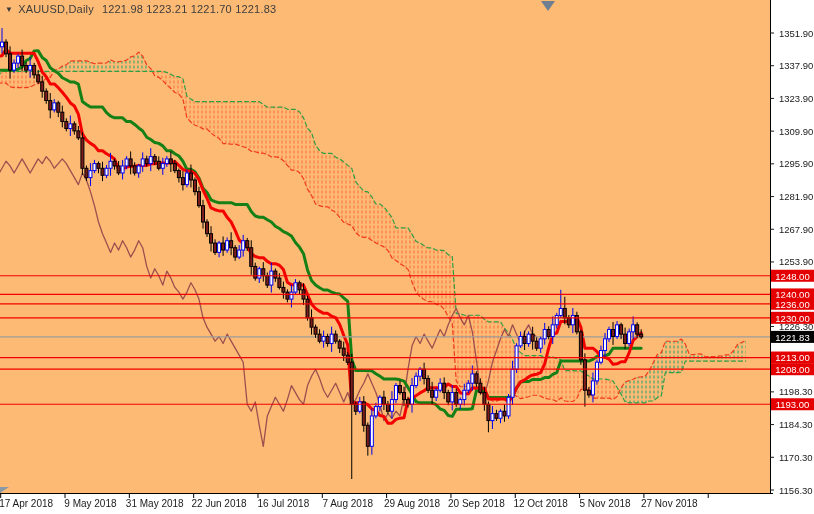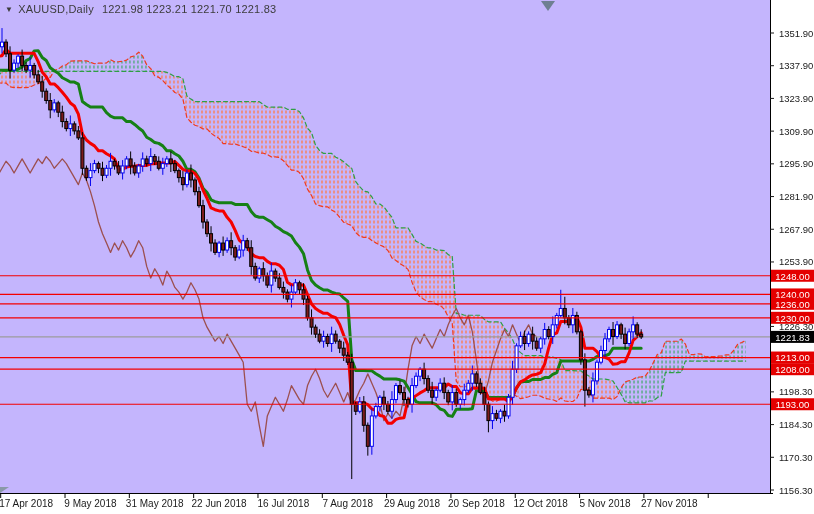--- a/index.html
+++ b/index.html
@@ -1,17 +1,17 @@
 <!DOCTYPE html>
 <html><head>
 <meta charset="utf-8">
 <style>
   html,body{margin:0;padding:0;background:#ffffff;}
   #chart-window{
-    position:relative;width:814px;height:514px;background:#c4b5fd;
+    position:relative;width:814px;height:514px;background:#fdba74;
     font-family:"Liberation Sans",sans-serif;overflow:hidden;
   }
   #chart-svg{position:absolute;left:0;top:0;}
   #title-bar{
     position:absolute;left:5px;top:3px;font-size:11px;color:#3c3c3c;
     white-space:nowrap;z-index:5;letter-spacing:0.2px;
   }
   #title-bar .tri{display:inline-block;font-size:8px;color:#3c3c3c;margin-right:5px;transform:translateY(-1px);}
   #title-bar .sym{margin-right:8px;}
   #shift-marker{

